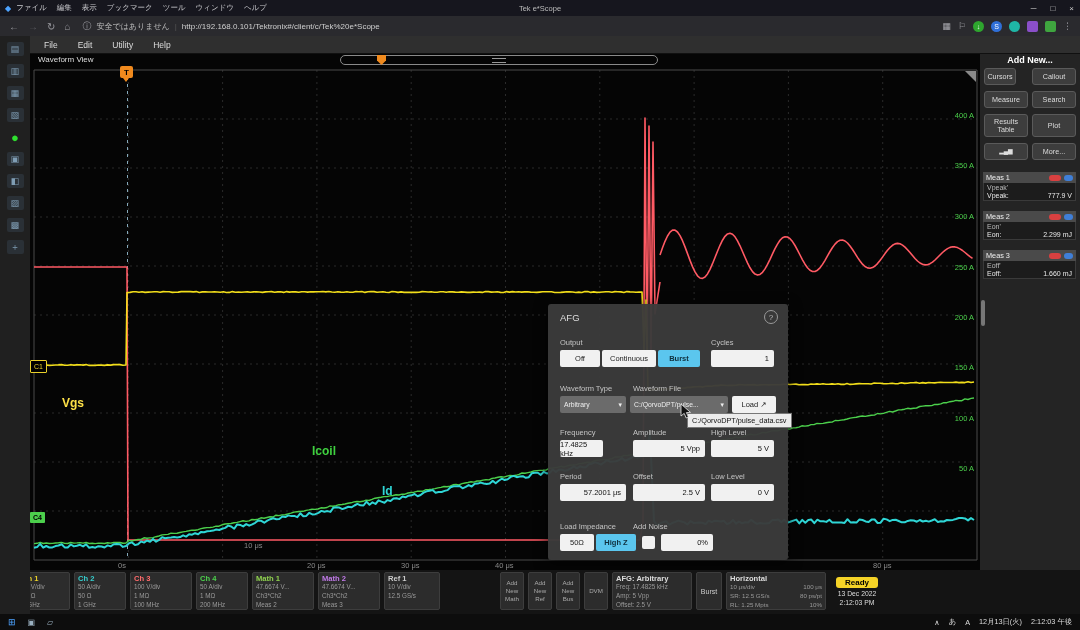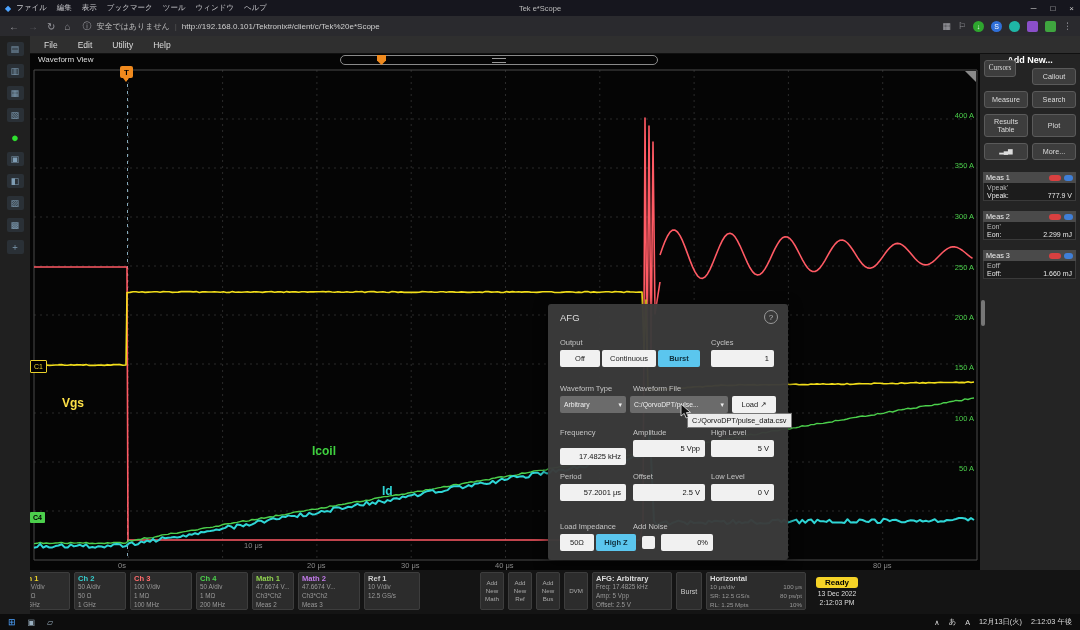--- a/index.html
+++ b/index.html
@@ -224,21 +224,21 @@
       <span class="axis-y" style="right: 6px; top: 158px;">300 A</span>
       <span class="axis-y" style="right: 6px; top: 209px;">250 A</span>
       <span class="axis-y" style="right: 6px; top: 259px;">200 A</span>
       <span class="axis-y" style="right: 6px; top: 309px;">150 A</span>
       <span class="axis-y" style="right: 6px; top: 360px;">100 A</span>
       <span class="axis-y" style="right: 6px; top: 410px;">50 A</span>
     </div>
 
   <div class="right-panel">
     <div class="rp-title">Add New...</div>
-    <div class="rp-btn" style="left:4px;top:6px;width:32px;height:17px;font-family:Liberation Serif, serif;">Cursors</div>
+    <div class="rp-btn" style="left:4px;top:14px;width:32px;height:17px;">Cursors</div>
     <div class="rp-btn" style="left:52px;top:14px;width:44px;height:17px;">Callout</div>
     <div class="rp-btn" style="left:4px;top:37px;width:44px;height:17px;">Measure</div>
     <div class="rp-btn" style="left:52px;top:37px;width:44px;height:17px;">Search</div>
     <div class="rp-btn" style="left:4px;top:60px;width:44px;height:23px;">Results Table</div>
     <div class="rp-btn" style="left:52px;top:60px;width:44px;height:23px;">Plot</div>
     <div class="rp-btn" style="left:4px;top:89px;width:44px;height:17px;font-size:6px;">▂▄▆</div>
     <div class="rp-btn" style="left:52px;top:89px;width:44px;height:17px;">More...</div>
 
     <div class="meas" style="top:118px;">
       <div class="meas-h">
@@ -307,21 +307,21 @@
       <span>▾</span>
     </div>
     <div class="afg-btn" style="left:184px;top:92px;width:44px;">
       <span>Load</span>
       <span>↗</span>
     </div>
 
     <div class="afg-label" style="left:12px;top:124px;">Frequency</div>
     <div class="afg-label" style="left:85px;top:124px;">Amplitude</div>
     <div class="afg-label" style="left:163px;top:124px;">High Level</div>
-    <div class="afg-field" style="left:12px;top:144px;width:66px;">17.4825 kHz</div>
+    <div class="afg-field" style="left:12px;top:136px;width:43px;">17.4825 kHz</div>
     <div class="afg-field" style="left:85px;top:136px;width:72px;">5 Vpp</div>
     <div class="afg-field" style="left:163px;top:136px;width:63px;">5 V</div>
 
     <div class="afg-label" style="left:12px;top:168px;">Period</div>
     <div class="afg-label" style="left:85px;top:168px;">Offset</div>
     <div class="afg-label" style="left:163px;top:168px;">Low Level</div>
     <div class="afg-field" style="left:12px;top:180px;width:66px;">57.2001 μs</div>
     <div class="afg-field" style="left:85px;top:180px;width:72px;">2.5 V</div>
     <div class="afg-field" style="left:163px;top:180px;width:63px;">0 V</div>
 
@@ -357,21 +357,21 @@
         <div class="l">100 V/div</div>
         <div class="l">1 MΩ</div>
         <div class="l">100 MHz</div>
       </div>
       <div class="badge" style="width:52px;">
         <div class="t" style="color: rgb(76, 208, 76);">Ch 4</div>
         <div class="l">50 A/div</div>
         <div class="l">1 MΩ</div>
         <div class="l">200 MHz</div>
       </div>
-      <div class="badge" style="width:42px;">
+      <div class="badge" style="width:62px;">
         <div class="t" style="color: rgb(143, 209, 79);">Math 1</div>
         <div class="l">47.6674 V...</div>
         <div class="l">Ch3*Ch2</div>
         <div class="l">Meas 2</div>
       </div>
       <div class="badge" style="width:62px;">
         <div class="t" style="color: rgb(192, 122, 232);">Math 2</div>
         <div class="l">47.6674 V...</div>
         <div class="l">Ch3*Ch2</div>
         <div class="l">Meas 3</div>

